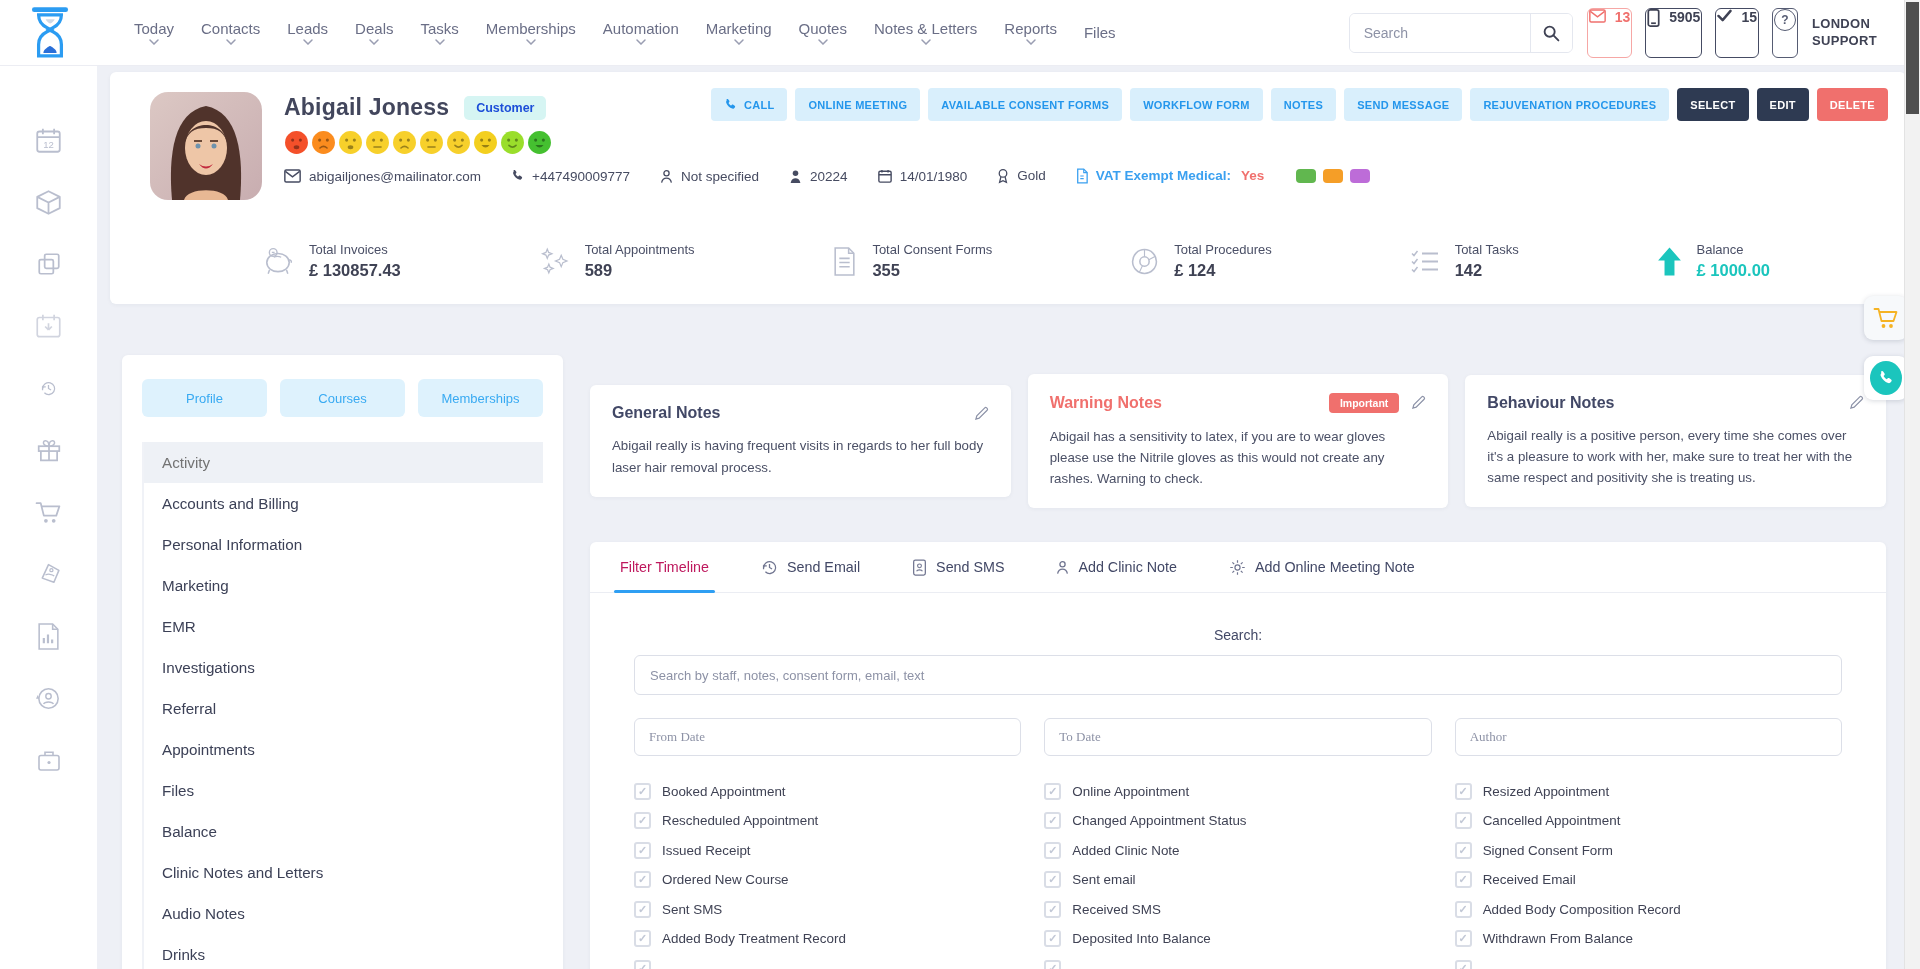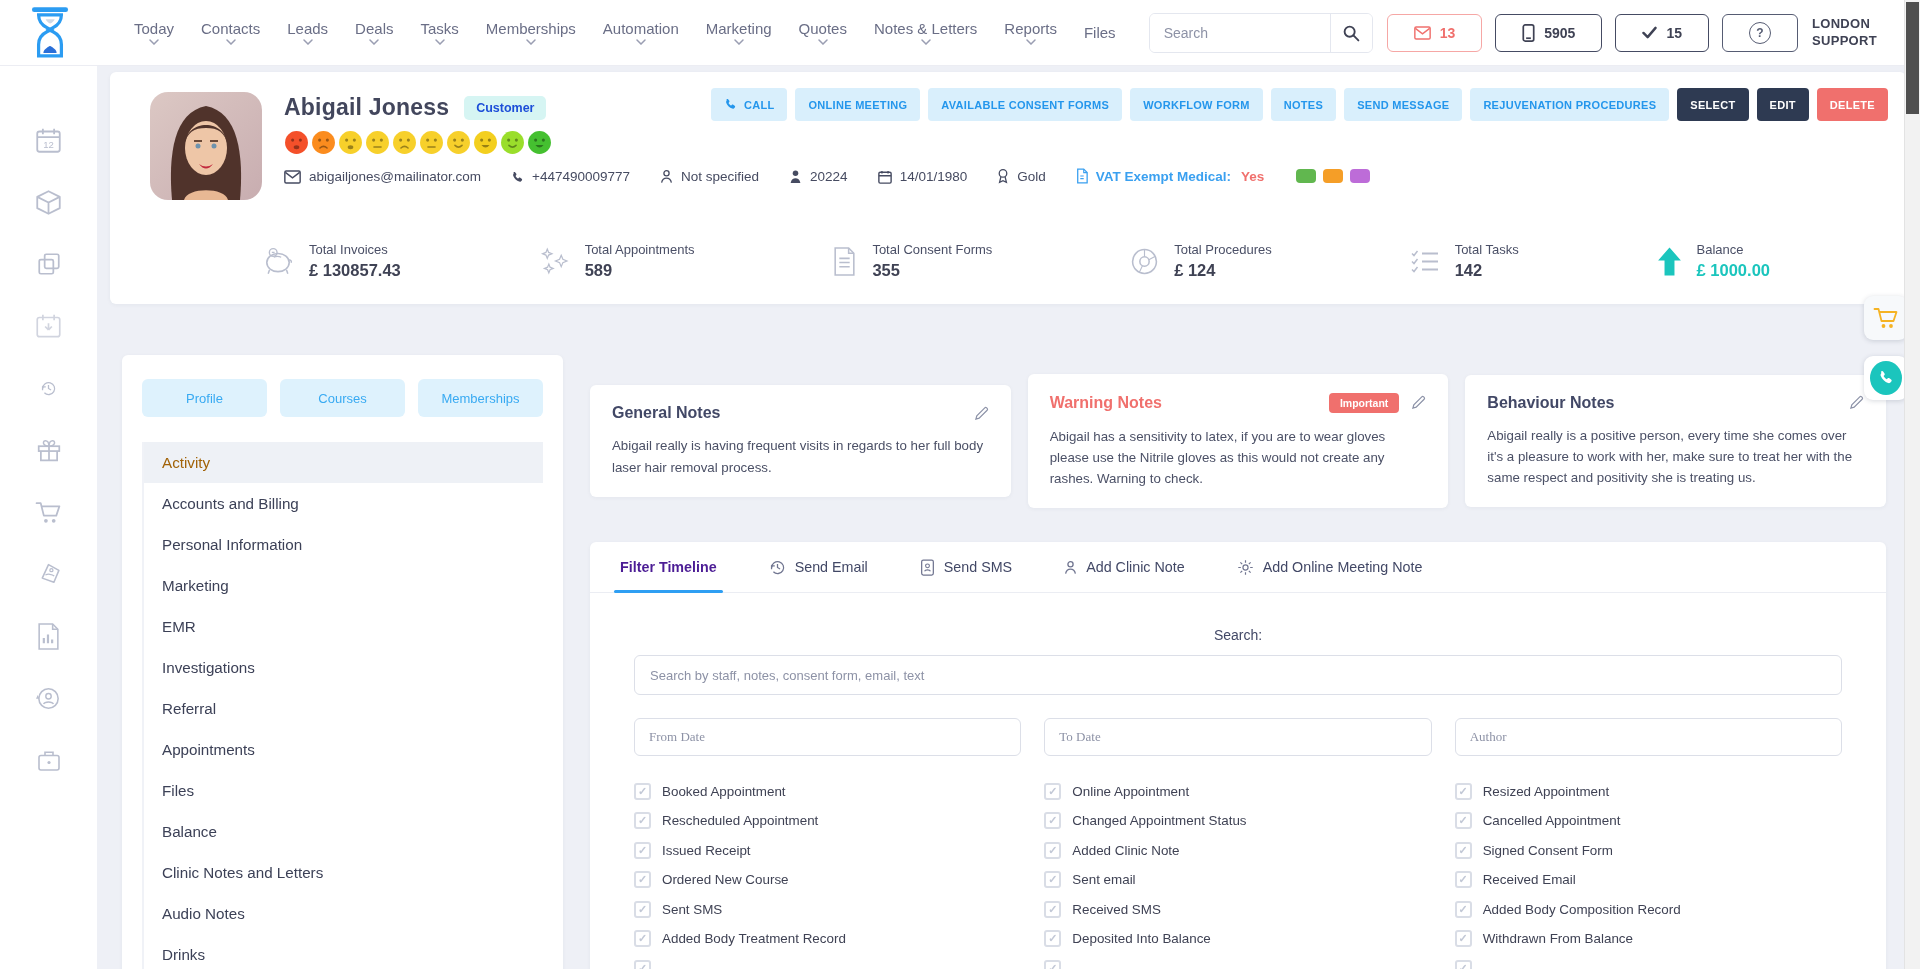--- a/index.html
+++ b/index.html
@@ -12,21 +12,21 @@
           border-bottom:1px solid #ecedf3;display:flex;align-items:center;z-index:6;box-sizing:border-box;padding:0 22px 0 24px;}
   .logo{width:52px;height:56px;display:flex;align-items:center;justify-content:center;cursor:pointer;}
   .nav-menu{display:flex;align-items:center;gap:27px;margin-left:58px;}
   .nav-item{display:flex;align-items:center;font-size:15px;color:#6a6e86;cursor:pointer;white-space:nowrap;flex-direction:column;}
   .nav-item .caret{color:#9a9eb2;display:flex;margin-top:2px;}
   .nav-right{margin-left:auto;display:flex;align-items:center;gap:14px;padding-right:14px;}
   .searchbox{display:flex;align-items:stretch;border:1px solid #e4e7ef;border-radius:6px;overflow:hidden;height:38px;background:#fff;}
   .searchbox input{border:none;outline:none;width:152px;padding:0 14px;font-size:14px;color:#3f4254;font-family:inherit;}
   .searchbox input::placeholder{color:#8d92a6;}
   .search-btn{border:none;border-left:1px solid #e4e7ef;background:#fff;width:42px;display:flex;align-items:center;justify-content:center;color:#3f4254;cursor:pointer;}
-  .badge-btn{height:38px;border-radius:6px;display:flex;align-items:center;gap:9px;padding:0 26px;
+  .badge-btn{height:50px;border-radius:6px;display:flex;align-items:flex-start;gap:9px;padding:0 1px;
              font-size:14px;font-weight:bold;background:#fff;cursor:pointer;box-sizing:border-box;}
   .badge-danger{border:1px solid #f6a7a5;color:#f0706d;}
   .badge-dark{border:1px solid #454b63;color:#3f4254;}
   .badge-muted{border:1px solid #565c73;color:#565c73;}
   .qmark{width:20px;height:20px;border:1.6px solid #565c73;border-radius:50%;display:flex;align-items:center;justify-content:center;font-size:12px;font-weight:bold;}
   .account-label{font-size:13px;font-weight:bold;color:#3f4254;width:72px;line-height:1.25;letter-spacing:.3px;}
 
   
   .rail{position:absolute;top:66px;left:0;bottom:0;width:97px;background:#fff;display:flex;flex-direction:column;
         align-items:center;padding-top:60px;gap:34px;box-sizing:border-box;}
@@ -36,21 +36,21 @@
   .top-panel{position:absolute;left:110px;top:72px;width:1796px;height:232px;background:#fff;border-radius:6px;
              box-shadow:0 1px 4px rgba(40,50,80,.05);}
   .photo{position:absolute;left:40px;top:20px;width:112px;height:108px;border-radius:18px;overflow:hidden;cursor:pointer;}
   .cust{position:absolute;left:174px;top:22px;}
   .name-row{display:flex;align-items:center;gap:15px;}
   .name-row h1{margin:0;font-size:23px;font-weight:600;color:#42465c;letter-spacing:.2px;}
   .type-badge{background:#d6f5f3;color:#1d4ed8;font-size:12.5px;font-weight:600;padding:5px 12px;border-radius:5px;}
   .moods{display:flex;gap:2px;margin-top:9px;}
   .moods span{display:flex;cursor:pointer;}
   .contacts{display:flex;align-items:center;gap:30px;margin-top:13px;font-size:13.5px;color:#464b61;}
-  .citem{display:flex;align-items:flex-end;gap:8px;white-space:nowrap;}
+  .citem{display:flex;align-items:flex-start;gap:8px;white-space:nowrap;}
   .citem .cicon{color:#464b61;display:flex;}
   .citem.vat,.citem.vat .cicon{color:#3aa0f0;font-weight:600;}
   .citem.vat b{color:#f0706d;font-weight:600;margin-left:2px;}
   .tagchips{display:flex;gap:7px;margin-left:2px;}
   .tagchips i{width:20px;height:14px;border-radius:4px;display:block;}
   .actions{position:absolute;right:18px;top:16px;display:flex;gap:8px;}
   .abtn{border:none;border-radius:4px;font-family:inherit;font-size:11px;font-weight:bold;letter-spacing:.3px;
         padding:0 13px;height:33px;display:flex;align-items:center;gap:7px;cursor:pointer;white-space:nowrap;}
   .abtn.light{background:#d9effc;color:#2496ec;}
   .abtn.dark{background:#2e3a52;color:#fff;}
@@ -63,41 +63,41 @@
   .stat.accent .svalue{color:#1bc5bd;font-weight:600;}
 
   
   .left-card{position:absolute;left:122px;top:355px;width:441px;height:720px;background:#fff;border-radius:6px;
              box-shadow:0 1px 4px rgba(40,50,80,.05);box-sizing:border-box;padding:24px 20px;}
   .ptabs{display:flex;gap:13px;}
   .ptab{flex:1;height:38px;background:#def2fd;color:#38aaf2;font-size:13px;display:flex;align-items:center;justify-content:center;
         border-radius:6px;cursor:pointer;}
   .pmenu{margin-top:25px;border-left:2px solid #f0f2f7;}
   .pitem{height:41px;display:flex;align-items:center;padding-left:18px;font-size:15.2px;color:#3c4157;cursor:pointer;}
-  .pitem.active{background:#eef1f6;color:#a16207;}
+  .pitem.active{background:#eef1f6;color:#737373;}
 
   
   .notes-row{position:absolute;left:590px;top:355px;width:1296px;height:172px;display:flex;gap:17px;align-items:center;}
   .note-card{flex:1;background:#fff;border-radius:6px;box-shadow:0 1px 4px rgba(40,50,80,.05);
              box-sizing:border-box;padding:19px 22px;overflow:hidden;}
   .note-head{display:flex;align-items:center;}
   .note-title{font-size:16px;font-weight:600;color:#424866;}
   .note-card.warn .note-title{color:#f0706d;}
   .note-spacer{flex:1;}
   .imp-badge{background:#f0706d;color:#fff;font-size:10.5px;font-weight:bold;padding:4px 11px;border-radius:4px;margin-right:12px;}
   .pencil{color:#8d93a8;display:flex;cursor:pointer;}
   .note-body{margin-top:13px;font-size:13.3px;line-height:1.6;color:#4b5066;}
 
   
   .timeline-card{position:absolute;left:590px;top:542px;width:1296px;height:520px;background:#fff;border-radius:6px;
                  box-shadow:0 1px 4px rgba(40,50,80,.05);box-sizing:border-box;}
   .ttabs{display:flex;align-items:center;gap:52px;height:50px;padding:0 30px;border-bottom:1px solid #ebedf3;}
   .ttab{display:flex;align-items:center;gap:9px;font-size:14.3px;color:#424866;cursor:pointer;height:100%;position:relative;}
   .ttab .ticon{color:#707590;display:flex;}
-  .ttab.active{color:#4c1d95;font-weight:700;justify-content:flex-end;}
+  .ttab.active{color:#be185d;font-weight:400;justify-content:flex-end;}
   .ttab.active::after{content:"";position:absolute;left:-6px;right:-6px;bottom:-1px;height:3px;background:#2f9ff3;border-radius:2px;}
   .tsearch{margin-top:34px;text-align:center;}
   .tsearch-label{font-size:14px;color:#424866;}
   .tsearch-input{display:block;margin:12px auto 0;width:1208px;height:40px;box-sizing:border-box;border:1px solid #dcdfe8;
                  border-radius:6px;padding:0 15px;font-size:13px;font-family:inherit;color:#3f4254;outline:none;}
   .tsearch-input::placeholder,.tfilters input::placeholder{color:#8d92a6;}
   .tfilters{margin:23px 44px 0;display:grid;grid-template-columns:1fr 1fr 1fr;gap:23px;}
   .tfilters input{height:38px;box-sizing:border-box;border:1px solid #dcdfe8;border-radius:6px;padding:0 14px;
                   font-size:13px;font-family:Liberation Serif, serif;color:#3f4254;outline:none;}
   .cgrid{margin:26px 44px 0;display:grid;grid-template-columns:1fr 1fr 1fr;row-gap:11.5px;column-gap:23px;}

